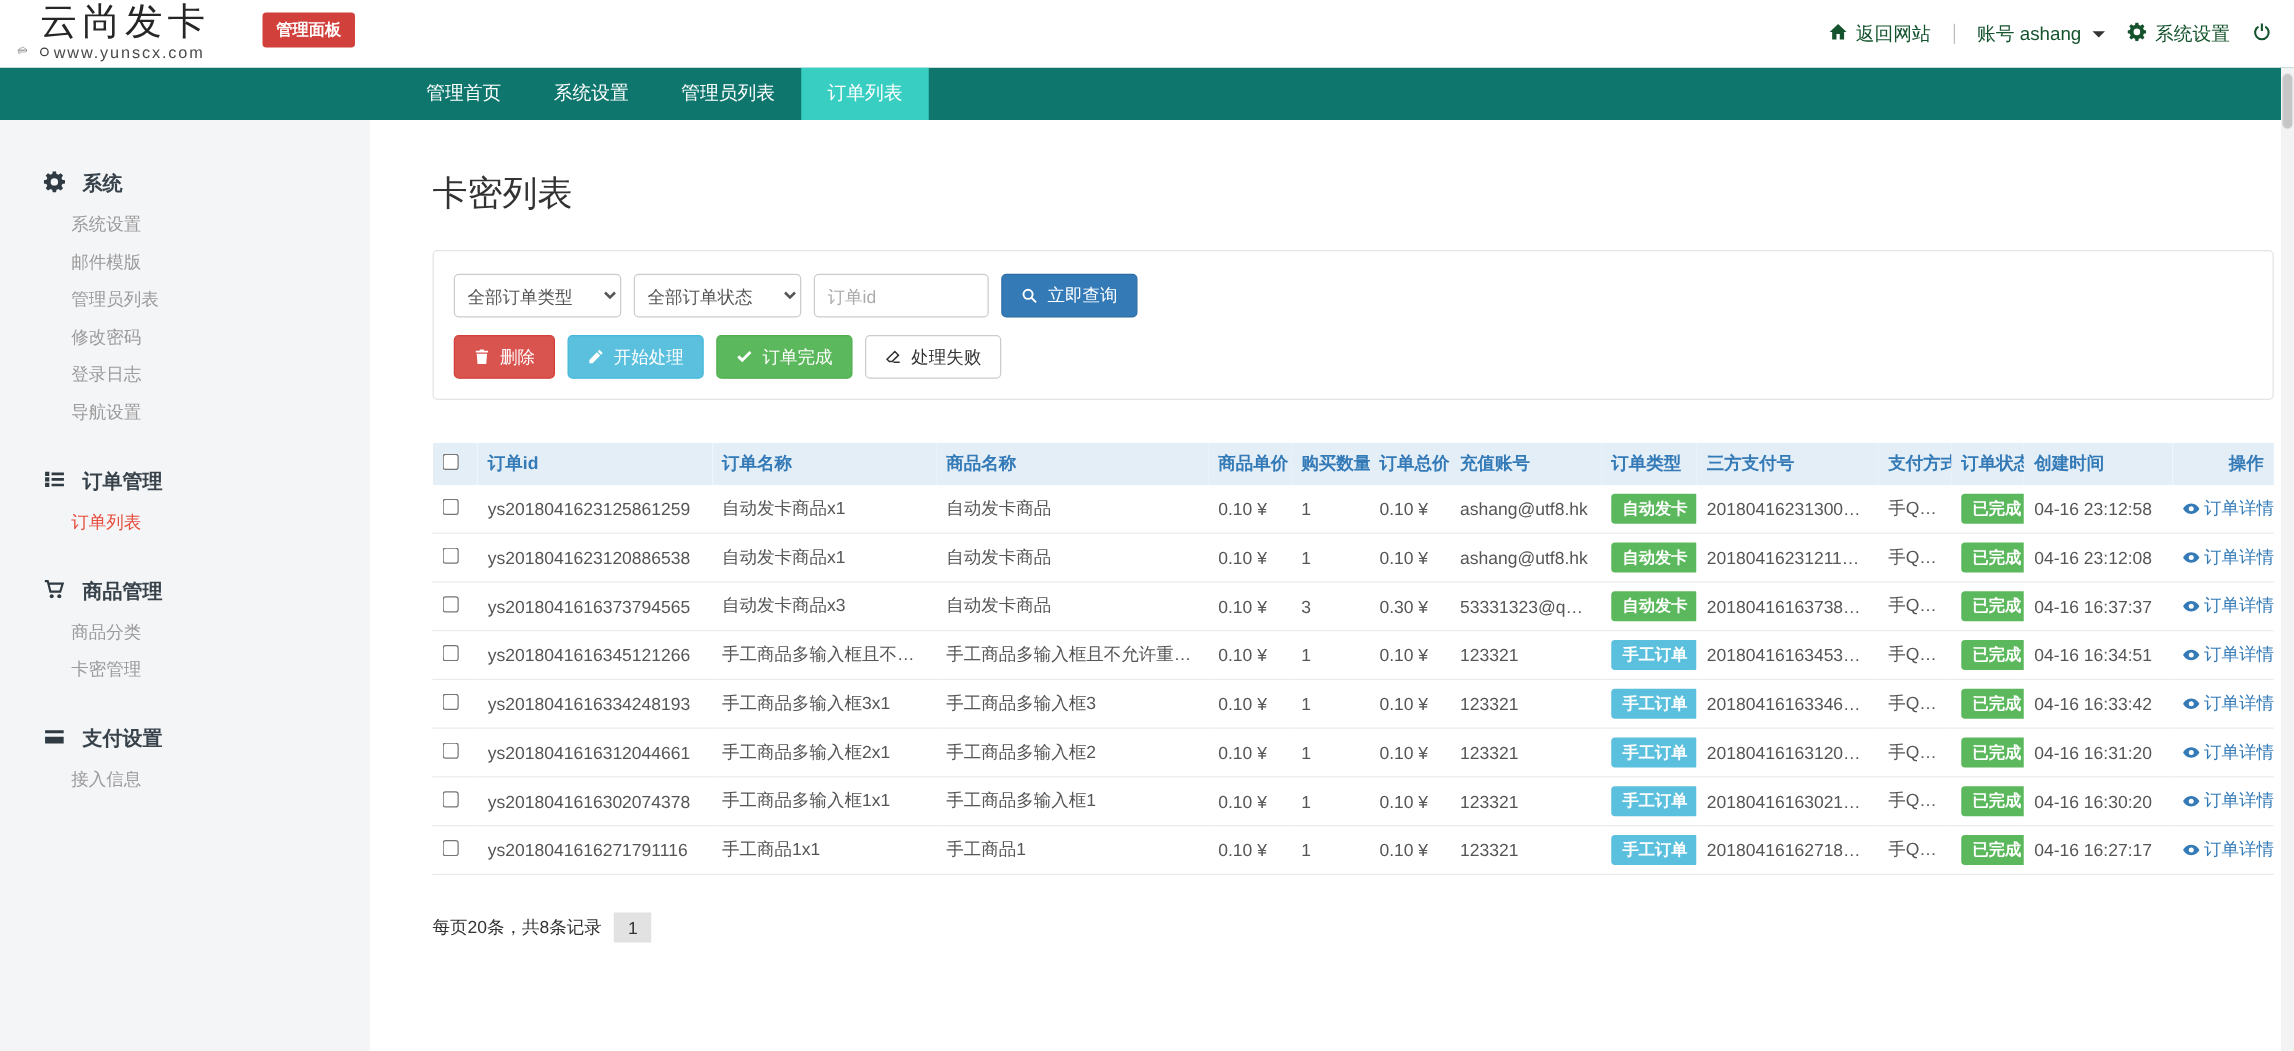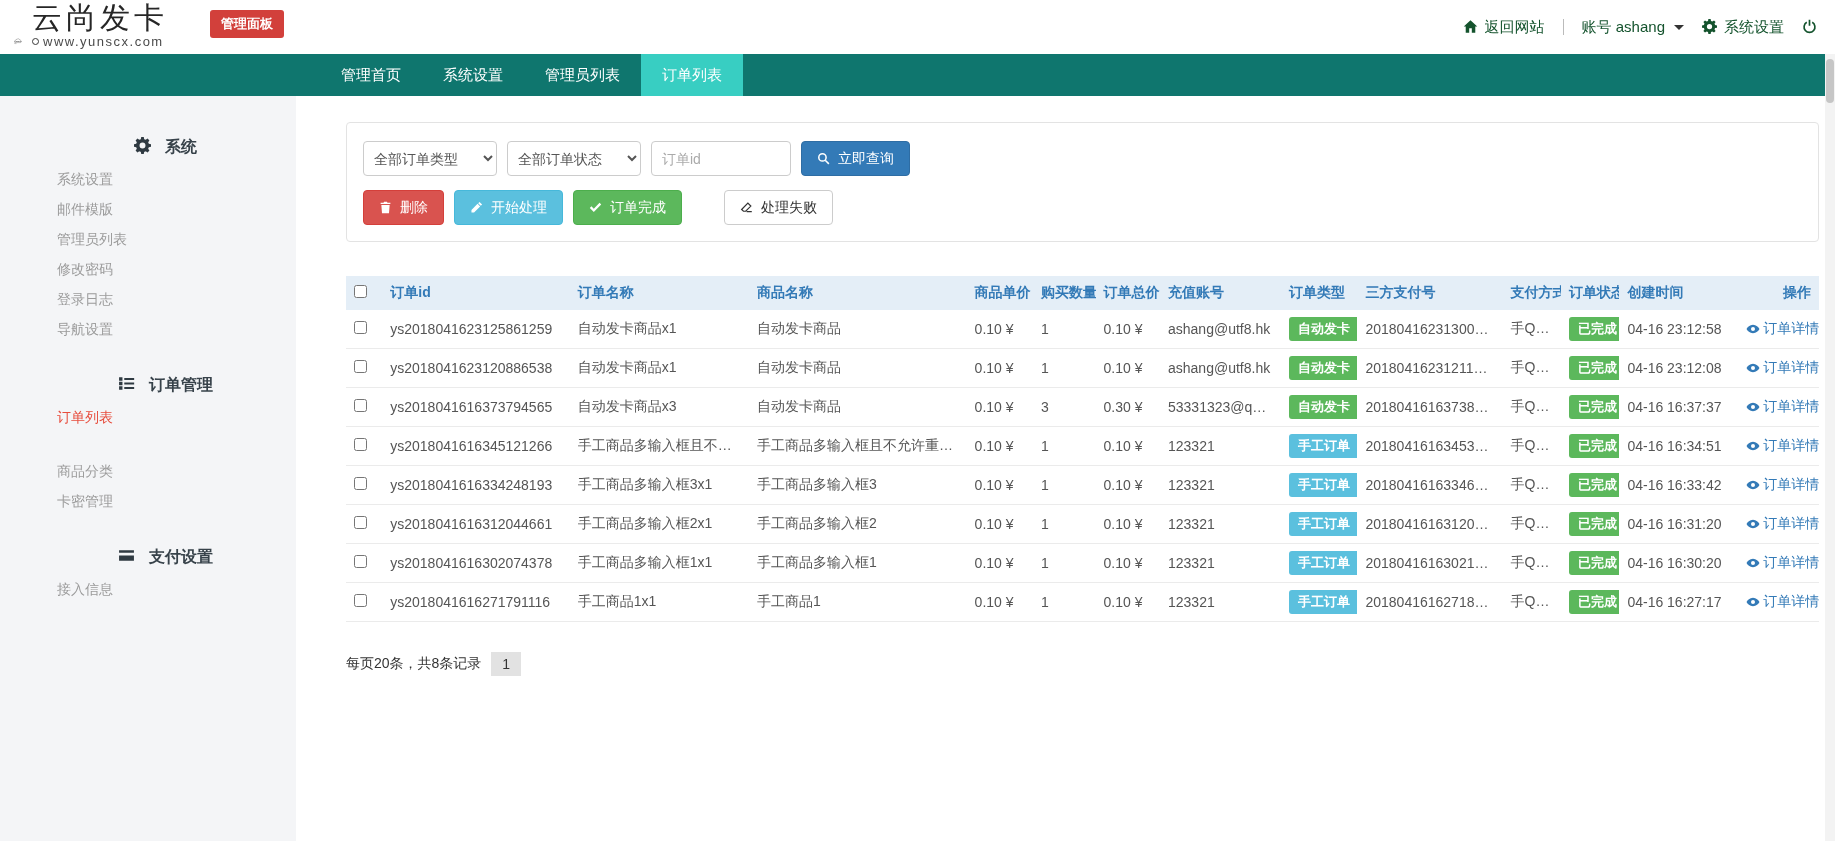--- a/index.html
+++ b/index.html
@@ -22,41 +22,41 @@
 
   
   .navbar { height:42px; background:#0f766e; display:flex; padding-left:320px; }
   .nav-tab { color:#fff; font-size:15px; line-height:42px; padding:0 21px; cursor:pointer; }
   .nav-tab.active { background:#38cec2; }
 
   
   .layout { display:flex; height:745px; }
   .sidebar { width:296px; background:#f4f5f7; padding-top:34px; flex:none; }
   .sb-section { margin-bottom:24px; }
-  .sb-head { display:flex; align-items:center; gap:14px; padding-left:35px; height:34px; font-size:16px; font-weight:bold; color:#37424a;justify-content:center; }
+  .sb-head { display:flex; align-items:center; gap:14px; padding-left:35px; height:34px; font-size:16px; font-weight:bold; color:#37424a; }
   .sb-head .icon { font-size:17px; color:#2f3a42; }
   .sb-item { padding-left:57px; height:30px; line-height:30px; font-size:14px; color:#9b9b9b; cursor:pointer; }
   .sb-item.active { color:#e74c3c; }
 
   .content { flex:1; padding:26px 16px 0 50px; overflow:hidden; }
   .page-title { font-size:28px; font-weight:400; color:#333; margin:14px 0 26px; }
 
   
   .panel { border:1px solid #e3e3e3; border-radius:4px; padding:18px 16px 16px; margin-bottom:34px; }
   .filter-row { display:flex; gap:10px; }
   .filter-row select { width:134px; height:35px; border:1px solid #ccc; border-radius:4px; background:#fff; color:#555; font-size:14px; padding:0 6px; font-family:inherit; }
   .filter-row input { width:140px; height:35px; border:1px solid #ccc; border-radius:4px; padding:0 10px; font-size:14px; font-family:inherit; color:#555; }
   .filter-row input::placeholder { color:#aaa; }
   .btn { display:inline-flex; align-items:center; gap:8px; height:35px; padding:0 15px; border-radius:4px; font-size:14px; border:1px solid transparent; cursor:pointer; font-family:inherit; }
   .btn .icon { font-size:13px; }
   .btn-primary { background:#337ab7; border-color:#2e6da4; color:#fff; }
   .btn-danger  { background:#d9534f; border-color:#d43f3a; color:#fff; }
   .btn-info    { background:#5bc0de; border-color:#46b8da; color:#fff; }
   .btn-success { background:#5cb85c; border-color:#4cae4c; color:#fff; }
-  .btn-default { background:#fff; border-color:#ccc; color:#333;margin-left:32px; }
+  .btn-default { background:#fff; border-color:#ccc; color:#333; }
   .action-row { display:flex; gap:10px; margin-top:14px; }
 
   
   table { width:100%; border-collapse:collapse; table-layout:fixed; font-size:14px; }
   th { background:#e4eef7; color:#337ab7; font-weight:bold; text-align:left; padding:8px; white-space:nowrap; overflow:hidden; }
   td { padding:7px 8px; border-bottom:1px solid #ebebeb; color:#555; white-space:nowrap; overflow:hidden; text-overflow:ellipsis; }
   th.col-action, td.col-action { text-align:right; }
   .badge { display:inline-block; padding:3px 9px; border-radius:3px; color:#fff; font-size:13px; font-weight:bold; }
   .badge-success { background:#5cb85c; }
   .badge-info { background:#5bc0de; }
@@ -147,35 +147,44 @@
       <div class="sb-section">
         <div class="sb-head">
           <span class="icon"><svg viewBox="0 0 16 16">
               <path fill="currentColor" d="M1 2.2h3.2v3.2H1zM5.9 2.8h9.3v2H5.9zM1 6.4h3.2v3.2H1zM5.9 7h9.3v2H5.9zM1 10.6h3.2v3.2H1zM5.9 11.2h9.3v2H5.9z"></path>
             </svg></span>
           <span>订单管理</span>
         </div>
         <div class="sb-item active">订单列表</div>
       </div>
       <div class="sb-section">
+        <div class="sb-head">
+          <span class="icon"><svg viewBox="0 0 16 16">
+              <path fill="none" stroke="currentColor" stroke-width="1.6" d="M.8 1.8h2.2l2 7.9h7.4l1.9-6H3.7"></path>
+              <circle cx="6" cy="13.1" r="1.5" fill="currentColor"></circle>
+              <circle cx="11.7" cy="13.1" r="1.5" fill="currentColor"></circle>
+            </svg></span>
+          <span>商品管理</span>
+        </div>
         <div class="sb-item">商品分类</div>
         <div class="sb-item">卡密管理</div>
       </div>
       <div class="sb-section">
         <div class="sb-head">
           <span class="icon"><svg viewBox="0 0 16 16">
               <path fill="currentColor" fill-rule="evenodd" d="M1 3h14v10H1zM1 5.3h14v2.6H1z"></path>
             </svg></span>
           <span>支付设置</span>
         </div>
         <div class="sb-item">接入信息</div>
       </div>
     </aside>
 
   <main class="content">
+    <h2 class="page-title">卡密列表</h2>
 
     <section class="panel">
       <div class="filter-row">
         <select><option>全部订单类型</option></select>
         <select><option>全部订单状态</option></select>
         <input type="text" placeholder="订单id" style="">
         <button class="btn btn-primary">
           <span class="icon"><svg viewBox="0 0 16 16">
                 <circle cx="6.7" cy="6.7" r="4.5" fill="none" stroke="currentColor" stroke-width="1.9"></circle>
                 <path stroke="currentColor" stroke-width="1.9" d="M10.1 10.1l4.5 4.5"></path>

